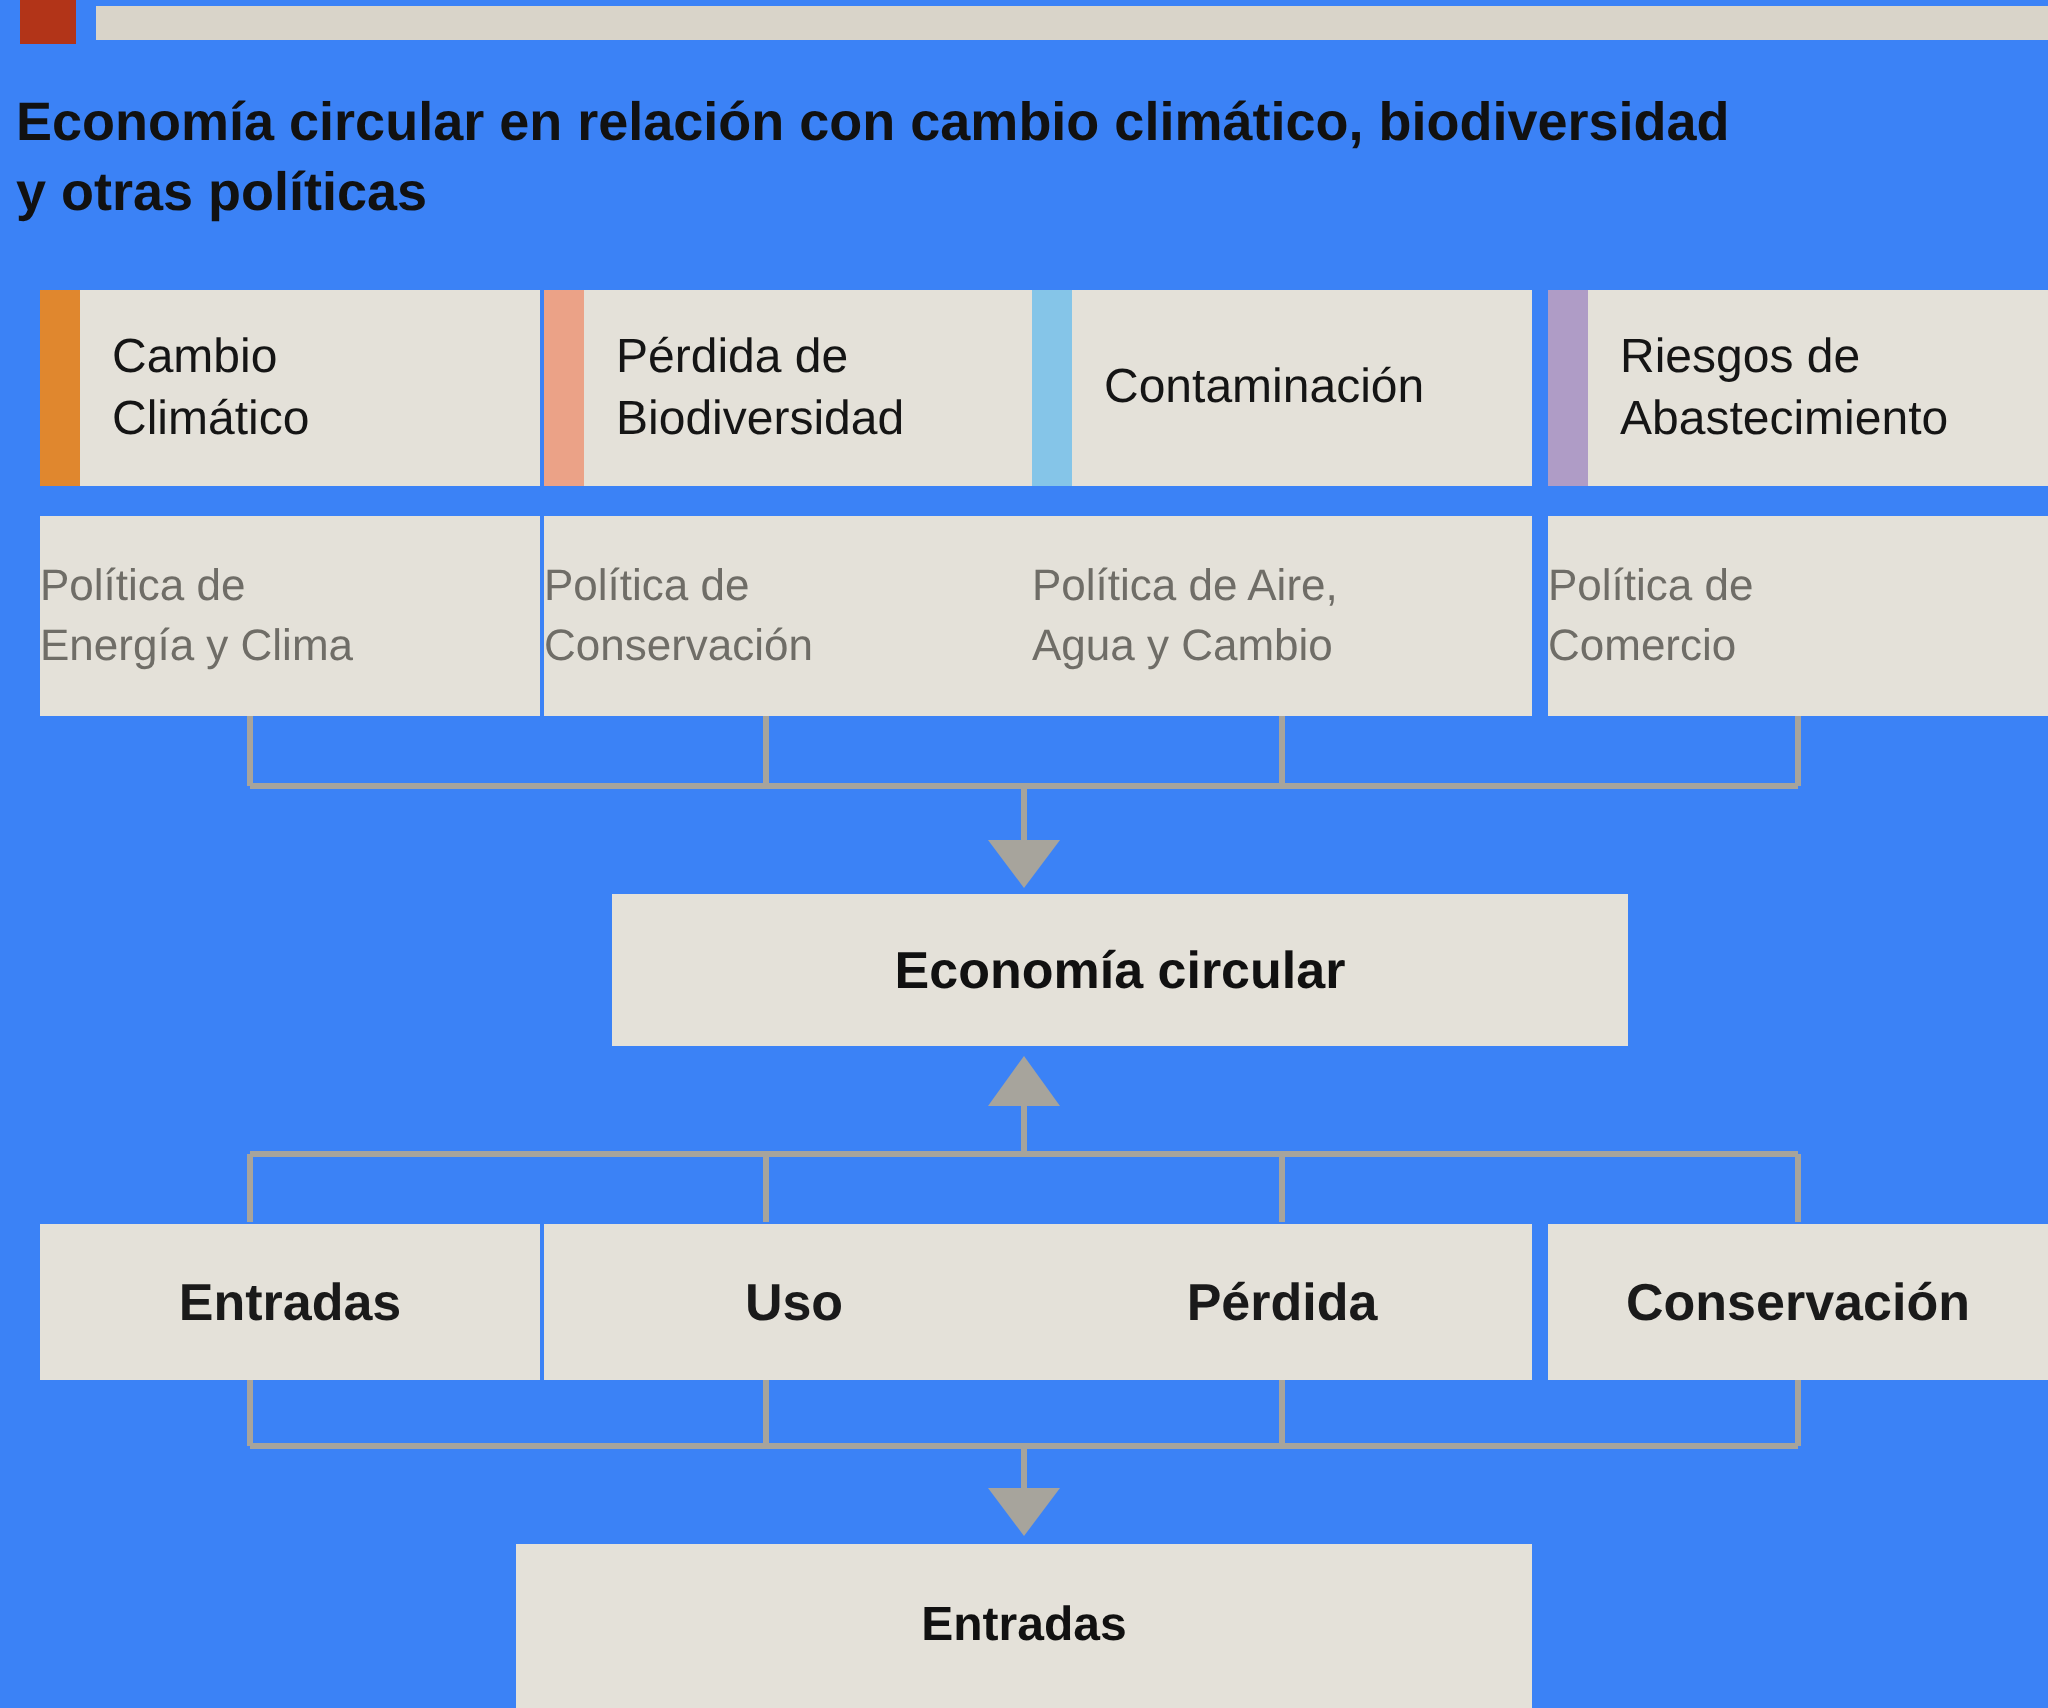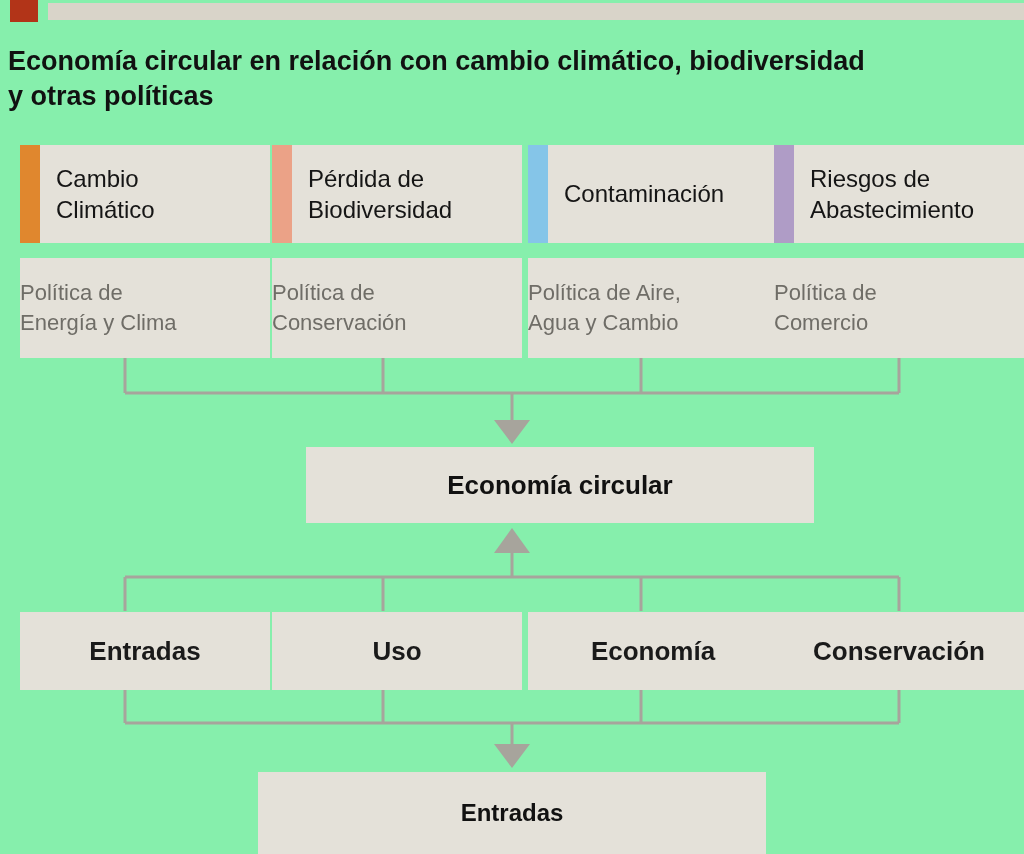--- a/index.html
+++ b/index.html
@@ -1,28 +1,28 @@
 <!DOCTYPE html>
 <html><head>
 <meta charset="utf-8">
 <style>
   * { margin:0; padding:0; box-sizing:border-box; }
   html,body { background:#ffffff; }
   .stage {
-    position:relative; width:1024px; height:854px; background:#86efac;
+    position:relative; width:1024px; height:854px; background:#3b82f6;
     font-family:"Liberation Sans","DejaVu Sans",sans-serif; overflow:hidden;
   }
   .brandsq { position:absolute; left:10px; top:0; width:28px; height:22px; }
   .topbar  { position:absolute; left:48px; top:3px; width:976px; height:17px; }
   .title {
     position:absolute; left:8px; top:44px; font-size:27px; font-weight:700;
     line-height:1.28; color:#111111; white-space:pre-line;
   }
   .card { position:absolute; display:flex; align-items:center; background:#e4e1d9; }
-  .col0 { left:0;margin-left:20px; } .col1 { left:272px; } .col2 { left:528px; } .col3 { left:774px; }
+  .col0 { left:0;margin-left:20px; } .col1 { left:272px; } .col2 { left:516px; } .col3 { left:774px; }
   .head { top:145px; width:250px; height:98px; padding-left:36px; }
   .accent { position:absolute; left:0; top:0; width:20px; height:100%; }
   .head-label { font-size:24px; color:#151515; line-height:1.3; white-space:pre-line; }
   .policy { top:258px; width:250px; height:100px; }
   .policy-label { font-size:22px; color:#6f6d67; line-height:1.35; white-space:pre-line; }
   .centerbox {
     position:absolute; left:258px; top:447px; width:508px; height:76px;
     background:#e4e1d9; display:flex; align-items:center; justify-content:center;
     font-size:26px; font-weight:700; color:#111111;margin-left:48px;
   }
@@ -93,18 +93,18 @@
     <path class="line" d="M512 551 V577 M125 577 H899 M125 577 V611 M383 577 V611 M641 577 V611 M899 577 V611"></path>
 
     <path class="line" d="M125 690 V723 M383 690 V723 M641 690 V723 M899 690 V723 M125 723 H899 M512 723 V745"></path>
     <polygon class="ahead" points="494,744 530,744 512,768"></polygon>
   </svg>
 
   <div class="centerbox">Economía circular</div>
 
   <div class="card flow col0">Entradas</div>
   <div class="card flow col1">Uso</div>
-  <div class="card flow col2">Economía</div>
+  <div class="card flow col2">Pérdida</div>
   <div class="card flow col3">Conservación</div>
 
   <div class="recursos">Entradas</div>
 
 </div>
 
 </body></html>

